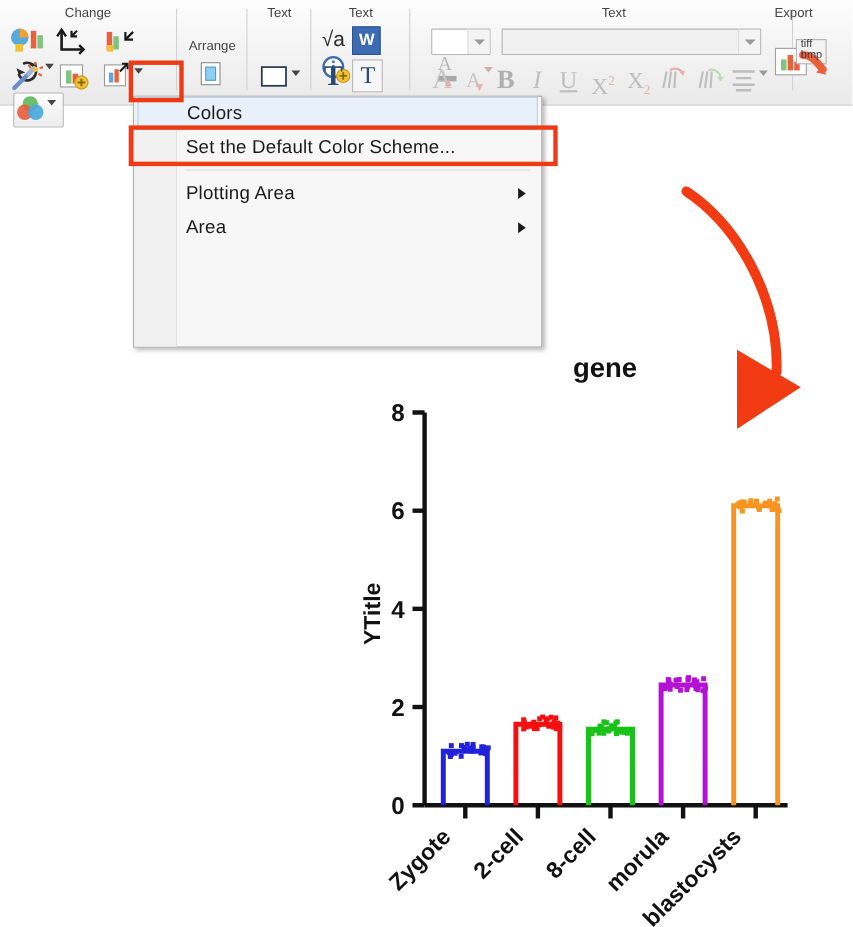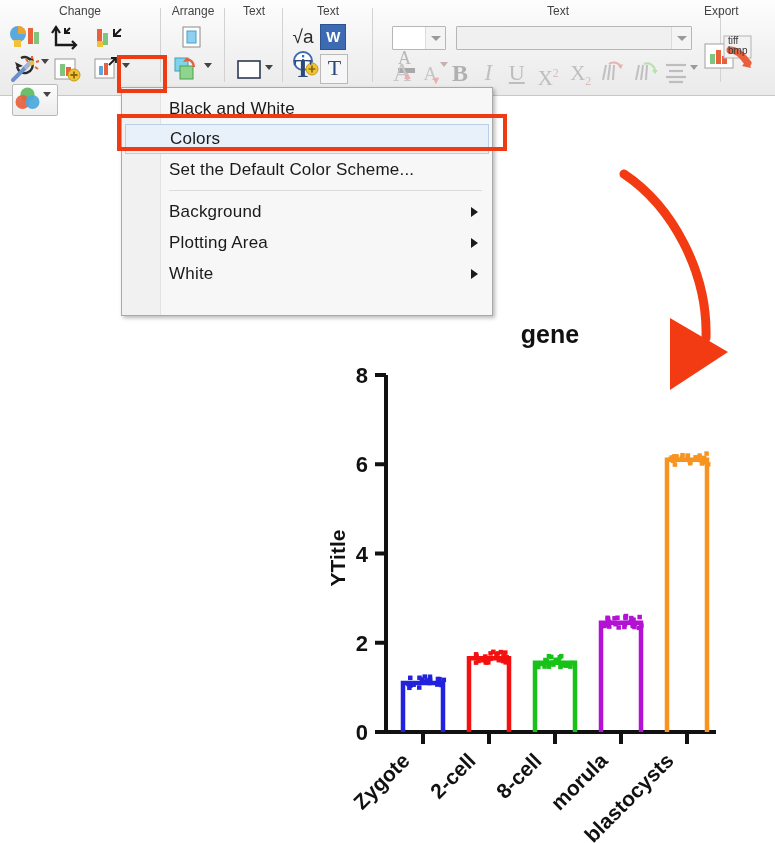--- a/index.html
+++ b/index.html
@@ -180,21 +180,21 @@
           <circle cx="13.5" cy="8.5" r="7" fill="#5fba5f" opacity=".92"></circle>
           <circle cx="8.5" cy="16" r="7" fill="#e8603c" opacity=".92"></circle>
           <circle cx="18.5" cy="16" r="7" fill="#4aa8dd" opacity=".92"></circle>
         </svg><i class="caret"></i>
       </span>
     </div>
   </div>
 
   <div class="grp-sep" style="left:160px;"></div>
 
-  <div class="grp" style="left:162px;width:62px;">
+  <div class="grp" style="left:162px;width:62px;margin-top:30px;">
     <div class="grp-label">Arrange</div>
     <div class="row1" style="left:14px;">
       <span class="icbtn" style="width:30px;height:28px;">
         <svg width="30" height="28" viewBox="0 0 30 28">
           <rect x="7" y="3" width="17" height="20" fill="#fff" stroke="#8a8a8a"></rect>
           <rect x="11" y="7" width="9" height="12" fill="#8fd0f0" stroke="#4a9ec9"></rect>
         </svg>
       </span>
     </div>
     <div class="row2" style="left:10px;">
@@ -347,47 +347,40 @@
       </span>
     </div>
   </div>
 </div>
 
 <div id="ribbon-highlight"></div>
 
 <div id="menu">
   <div class="gutter"></div>
 
-  <div class="mi tall" style="margin-top:5px;">
-    <span>Black and White</span>
-  </div>
 
   <div class="mi sel">
     <span>Colors</span>
   </div>
 
 
   <div class="mi tall">
     <span>Set the Default Color Scheme...</span>
   </div>
 
   <div class="msep"></div>
 
-  <div class="mi tall">
-    <span>Background</span>
-    <i class="sub"></i>
-  </div>
 
   <div class="mi tall">
     <span>Plotting Area</span>
     <i class="sub"></i>
   </div>
 
   <div class="mi tall">
-    <span>White</span>
+    <span>Area</span>
     <i class="sub"></i>
   </div>
 </div>
 
 <div id="menu-highlight"></div>
 
 <svg id="arrow" viewBox="0 0 165 235">
   <path d="M24 14 C72 46 108 112 106 178" stroke="#f23b12" stroke-width="9" fill="none" stroke-linecap="round"></path>
   <path d="M70 158 L70 230 L128 192 Z" fill="#f23b12"></path>
 </svg>

